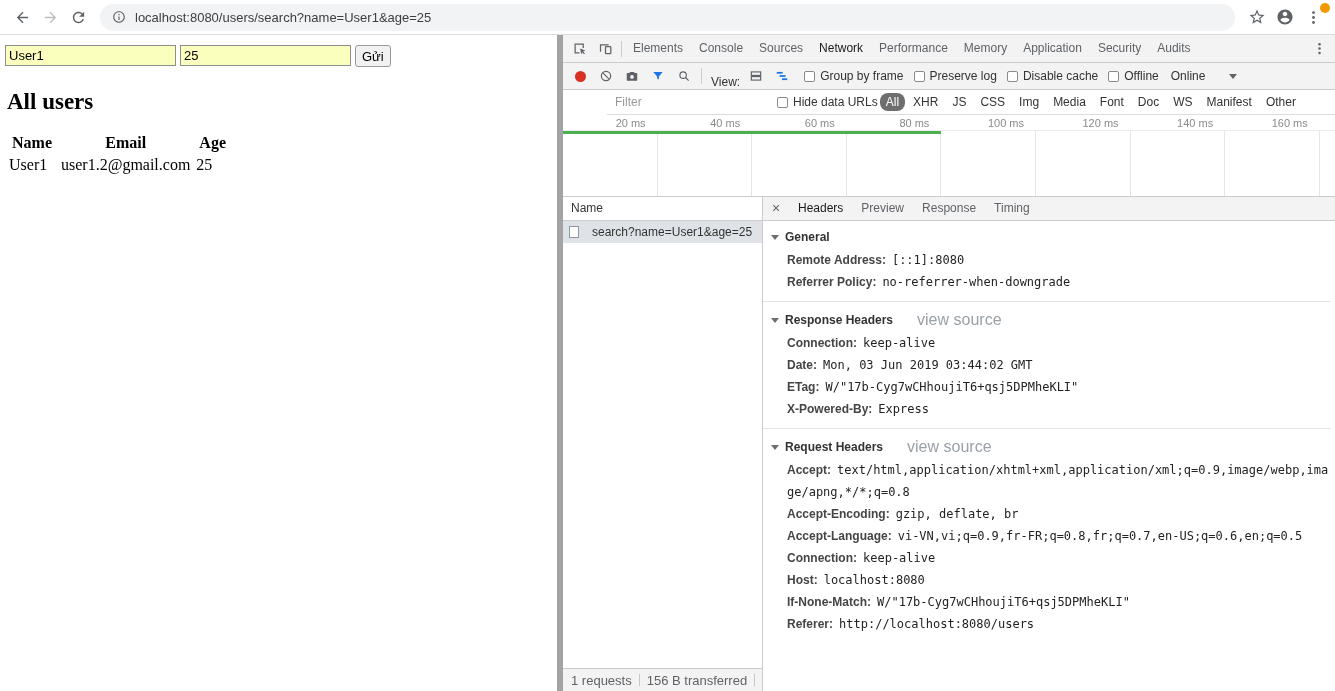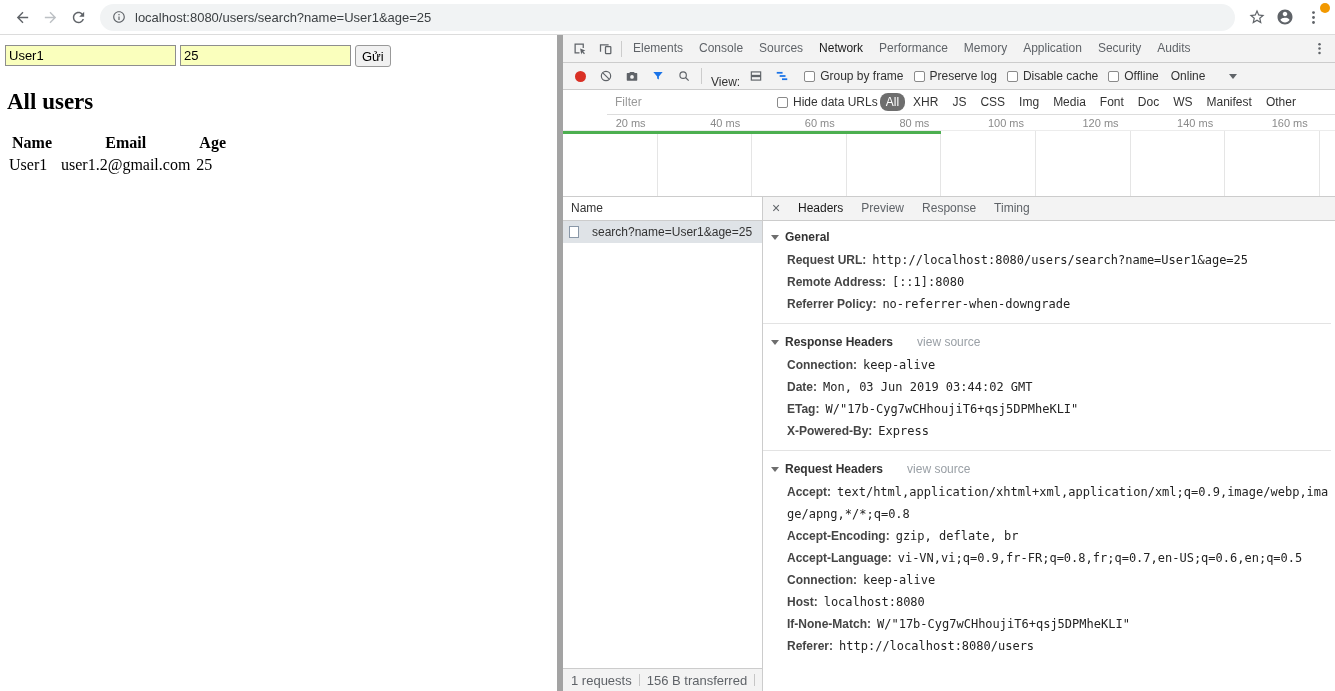--- a/index.html
+++ b/index.html
@@ -93,21 +93,21 @@
   .details { flex:1; min-width:0; display:flex; flex-direction:column; }
   .det-tabs { flex:0 0 24px; background:#f3f3f3; border-bottom:1px solid #ccc; display:flex; align-items:center; }
   .det-close { width:26px; text-align:center; color:#5f6368; font-size:14px; line-height:23px; }
   .det-tab { padding:0 9px; line-height:23px; color:#5f6368; }
   .det-tab.active { color:#1a1a1a; }
   .det-content { flex:1; overflow:hidden; background:#fff; padding:4px 4px 0 6px; }
   .section-title { display:flex; align-items:center; height:24px; }
   .tri { width:0; height:0; border-left:4px solid transparent; border-right:4px solid transparent;
     border-top:5px solid #6e6e6e; margin:0 6px 0 2px; flex:0 0 auto; }
   .sec-name { font-weight:bold; color:#333; }
-  .view-source { color:#9aa0a6; font-size:12px; margin-left:24px; }
+  .view-source { color:#9aa0a6; font-size:16px; margin-left:24px; }
   .hdr-row { padding-left:18px; line-height:22px; word-break:break-all; }
   .hdr-name { font-weight:bold; color:#454545; margin-right:6px; }
   .hdr-val { font-family:"DejaVu Sans Mono","Liberation Mono",monospace; font-size:12px; color:#232323; }
   .status-dot { display:inline-block; width:9px; height:9px; border-radius:50%; background:#2aa84f;
     margin-right:6px; vertical-align:-1px; }
   .sec-div { border-top:1px solid #e3e3e3; margin:8px 0 6px -6px; }
 </style>
 </head>
 <body>
 
@@ -341,23 +341,20 @@
             <span class="det-tab">Response</span>
             <span class="det-tab">Timing</span>
           </div>
           <div class="det-content">
 
             <div class="section-title">
               <span class="tri"></span>
               <span class="sec-name">General</span>
             </div>
             <div class="hdr-row">
-              <span class="hdr-name">Request URL:</span><span class="hdr-val">http://localhost:8080/users/search?name=User1&amp;age=25</span>
-            </div>
-            <div class="hdr-row">
               <span class="hdr-name">Remote Address:</span><span class="hdr-val">[::1]:8080</span>
             </div>
             <div class="hdr-row">
               <span class="hdr-name">Referrer Policy:</span><span class="hdr-val">no-referrer-when-downgrade</span>
             </div>
 
             <div class="sec-div"></div>
 
             <div class="section-title">
               <span class="tri"></span>

